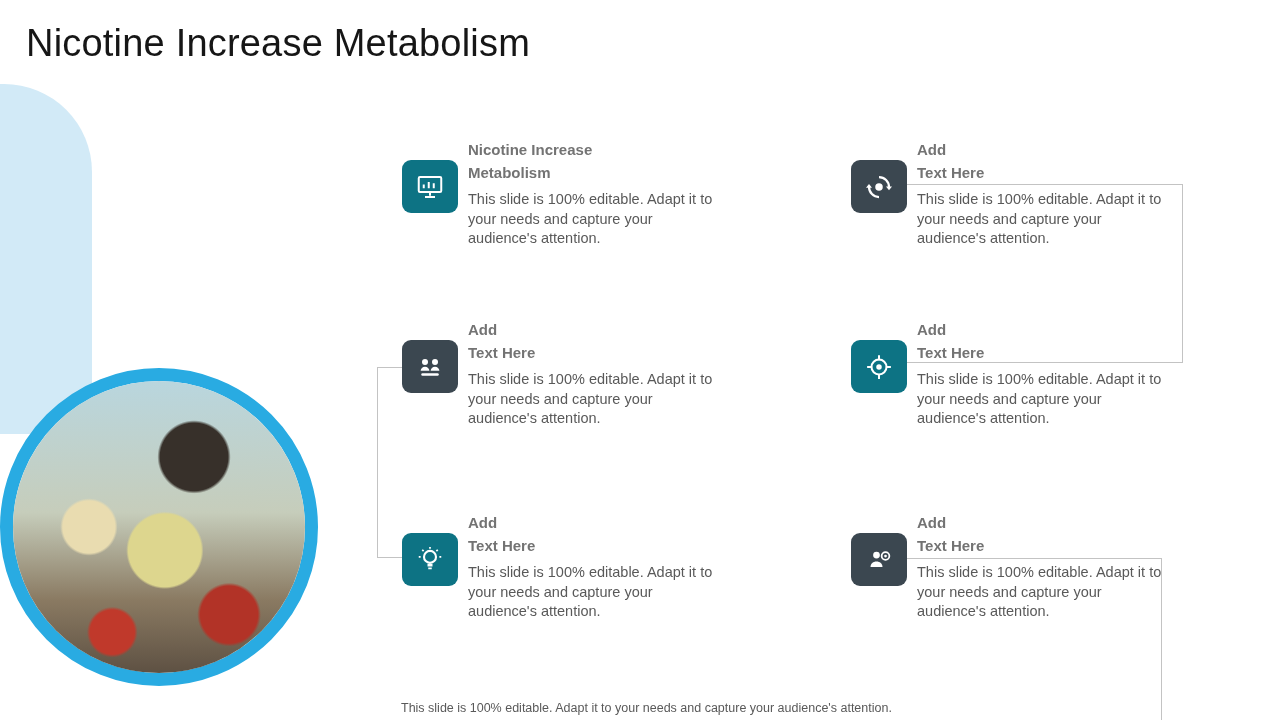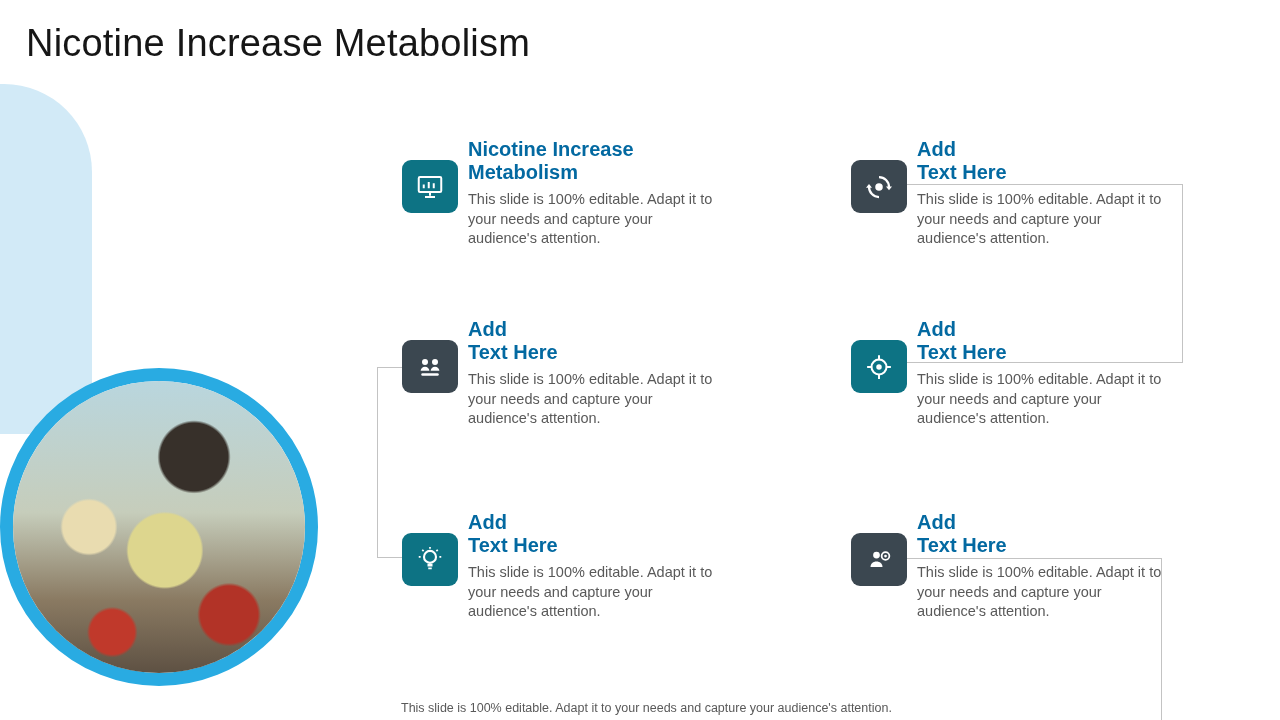--- a/index.html
+++ b/index.html
@@ -51,21 +51,21 @@
   
   .item { position:absolute; width:330px; z-index:2; }
   .item .iconbox {
     position:absolute; left:0; top:22px; width:56px; height:53px;
     border-radius:9px; display:flex; align-items:center; justify-content:center;
   }
   .iconbox.teal { background:#0d7384; }
   .iconbox.dark { background:#3b4750; }
   .item .text { margin-left:66px; }
   .item .heading {
-    font-size:20px; font-weight:700; color:#0369a1;
+    font-size:15px; font-weight:700; color:#737373;
     line-height:23px; white-space:pre-line;
   }
   .item .body {
     margin-top:6px; width:248px;
     font-size:14.5px; color:#595959; line-height:19.5px;
   }
   .col-left  { left:402px; }
   .col-right { left:851px; }
   .row-1 { top:138px; }
   .row-2 { top:318px; }

